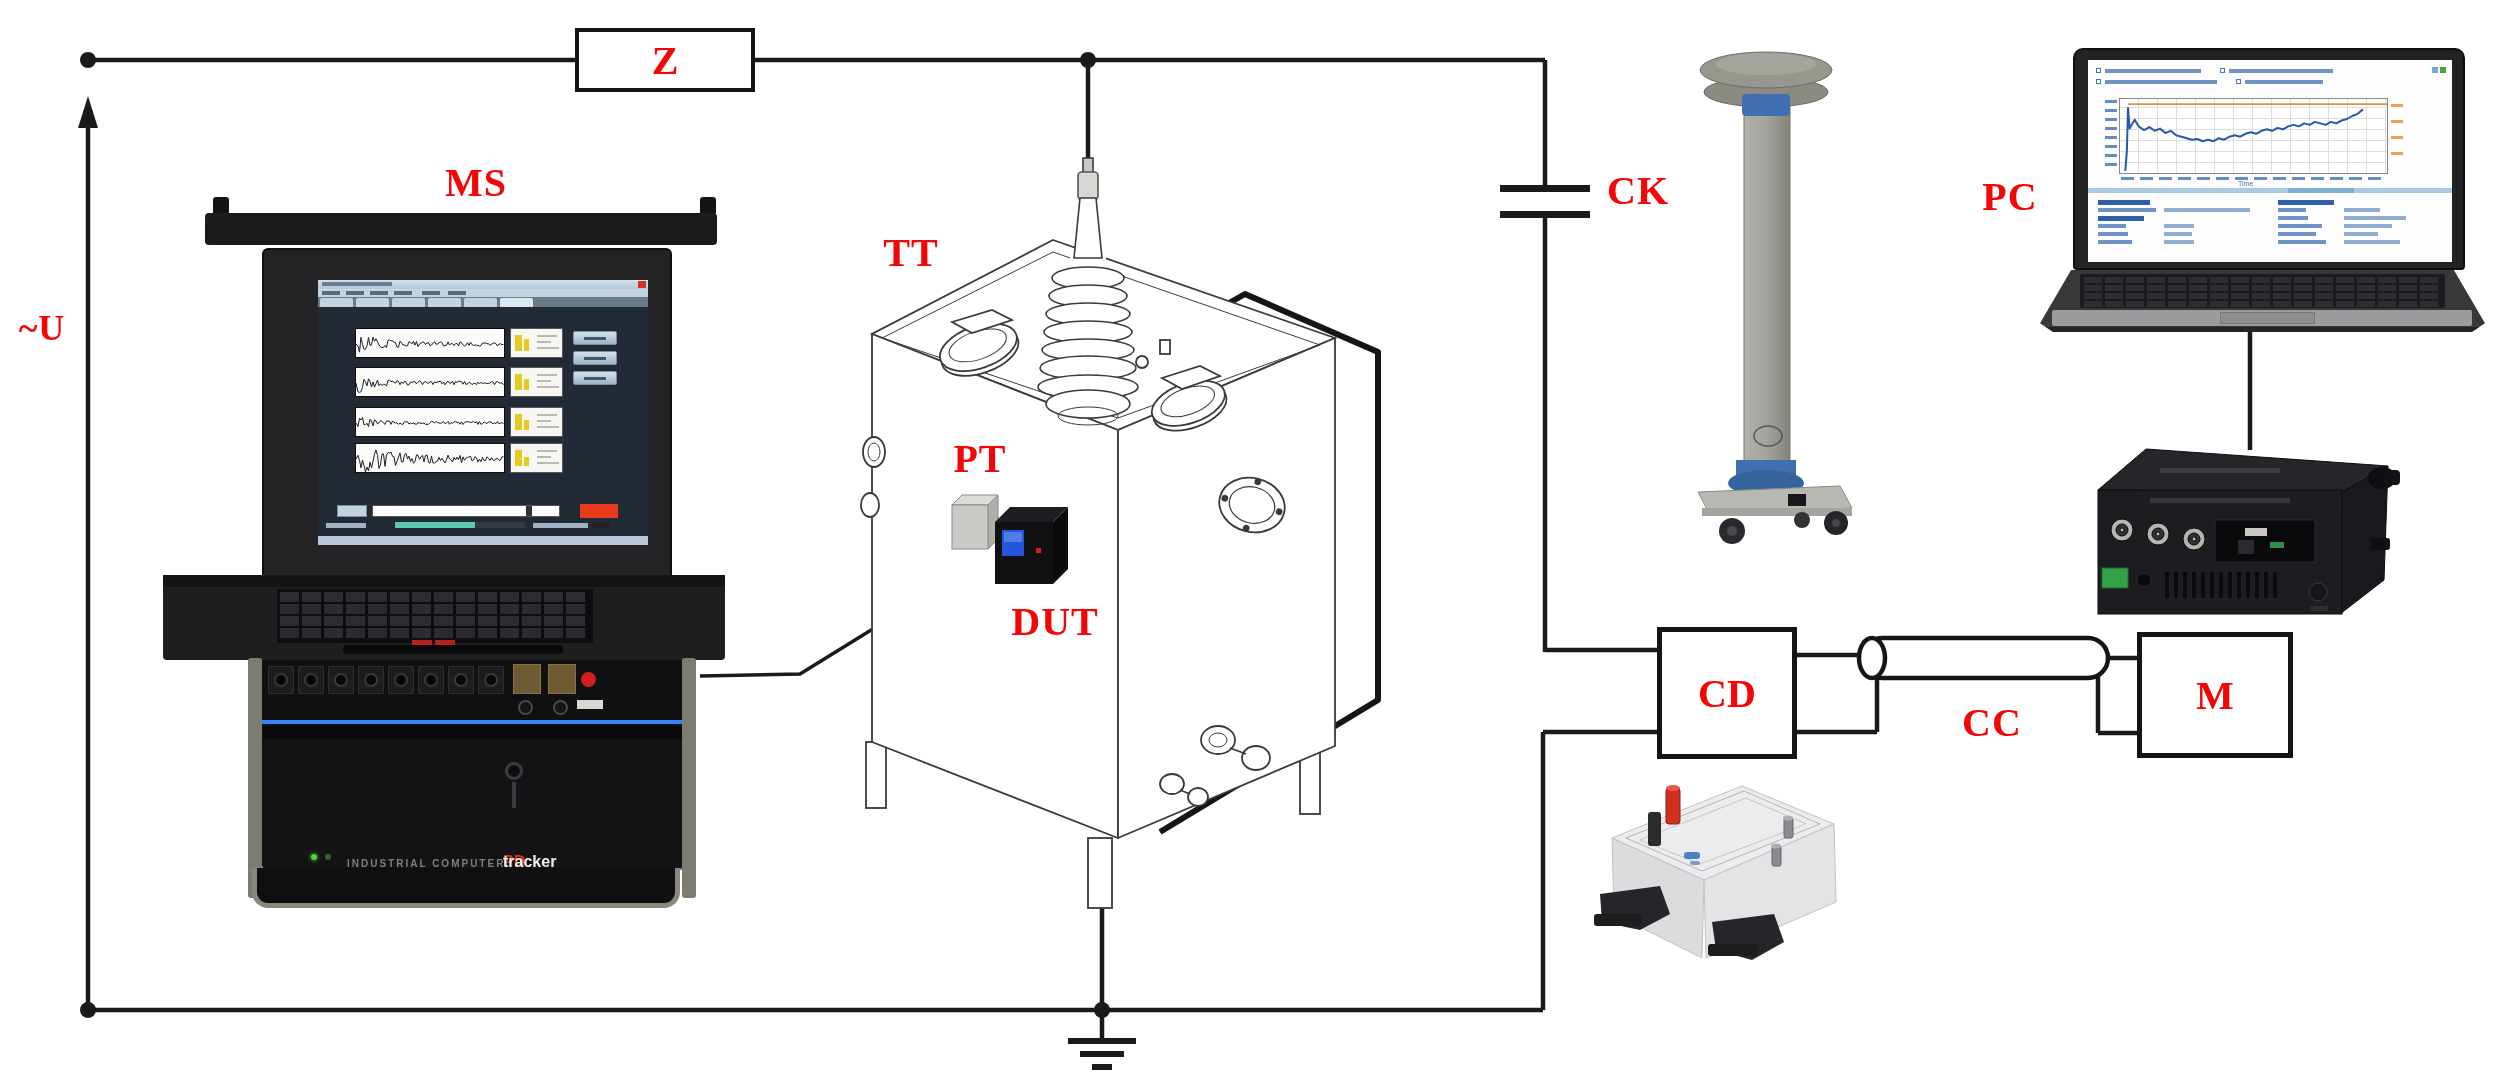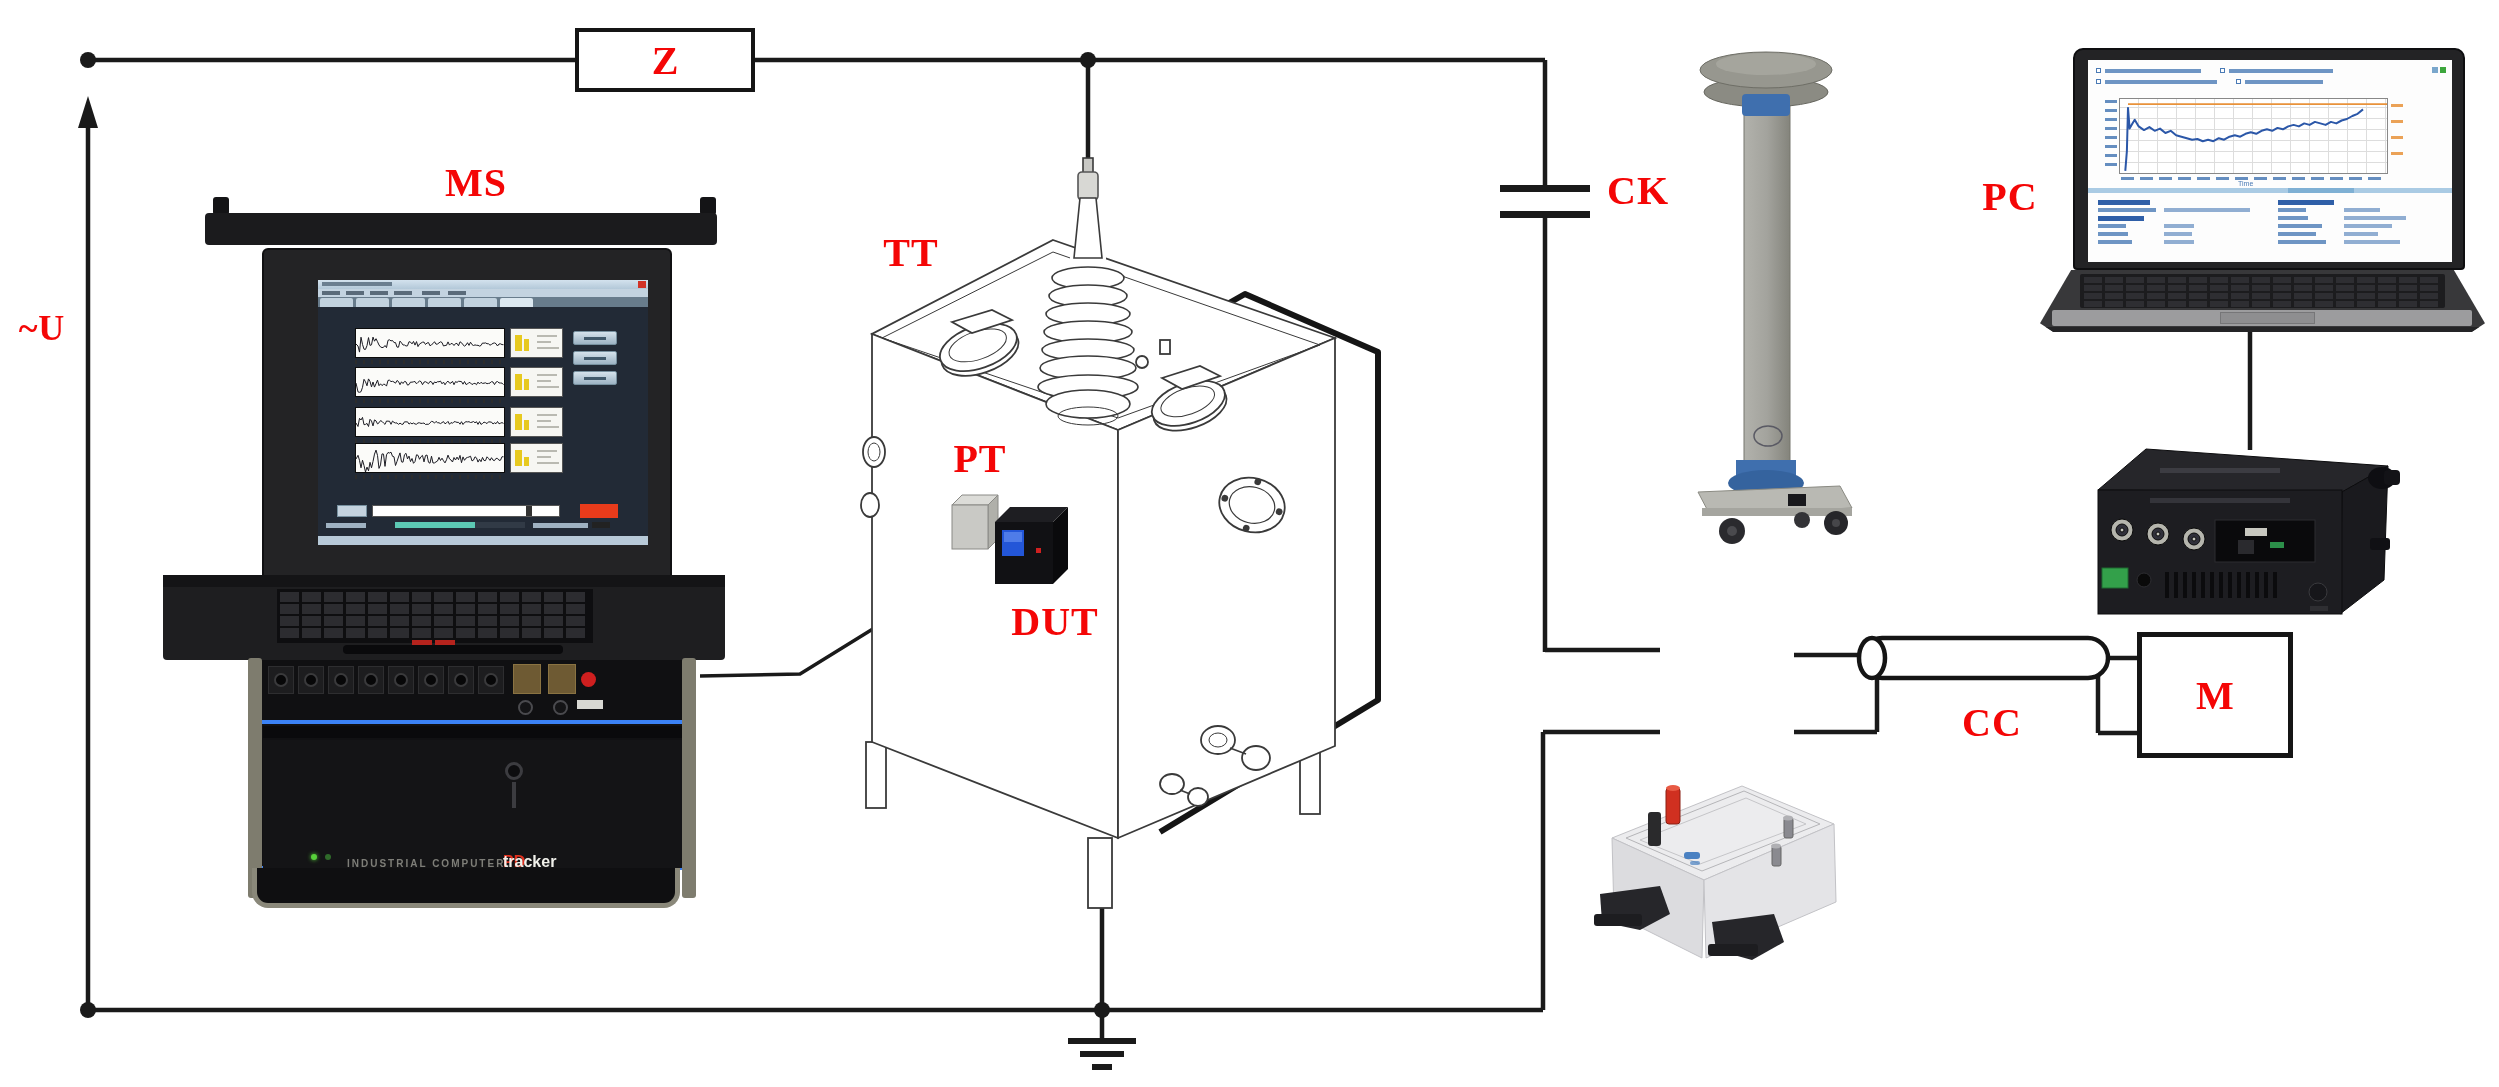--- a/index.html
+++ b/index.html
@@ -311,20 +311,23 @@
       <polygon points="1600,894 1660,886 1670,914 1640,930 1602,922" fill="#26262a"></polygon>
       <rect x="1594" y="914" width="48" height="12" rx="3" fill="#1d1d20"></rect>
       <polygon points="1712,922 1774,914 1784,942 1752,960 1716,950" fill="#26262a"></polygon>
       <rect x="1708" y="944" width="50" height="12" rx="3" fill="#1d1d20"></rect>
     </g>
   </svg>
 
   <div class="schembox" style="left:575px;top:28px;width:180px;height:64px;border-width:4px;">
     <span>Z</span>
   </div>
+  <div class="schembox" style="left:1657px;top:627px;width:140px;height:132px;">
+    <span>CD</span>
+  </div>
   <div class="schembox" style="left:2137px;top:632px;width:156px;height:126px;">
     <span>M</span>
   </div>
 
   <div class="lbl" style="left:42px;top:328px;font-size:36px;">~U</div>
   <div class="lbl" style="left:476px;top:182px;">MS</div>
   <div class="lbl" style="left:911px;top:252px;">TT</div>
   <div class="lbl" style="left:980px;top:458px;">PT</div>
   <div class="lbl" style="left:1055px;top:621px;">DUT</div>
   <div class="lbl" style="left:1638px;top:190px;">CK</div>

